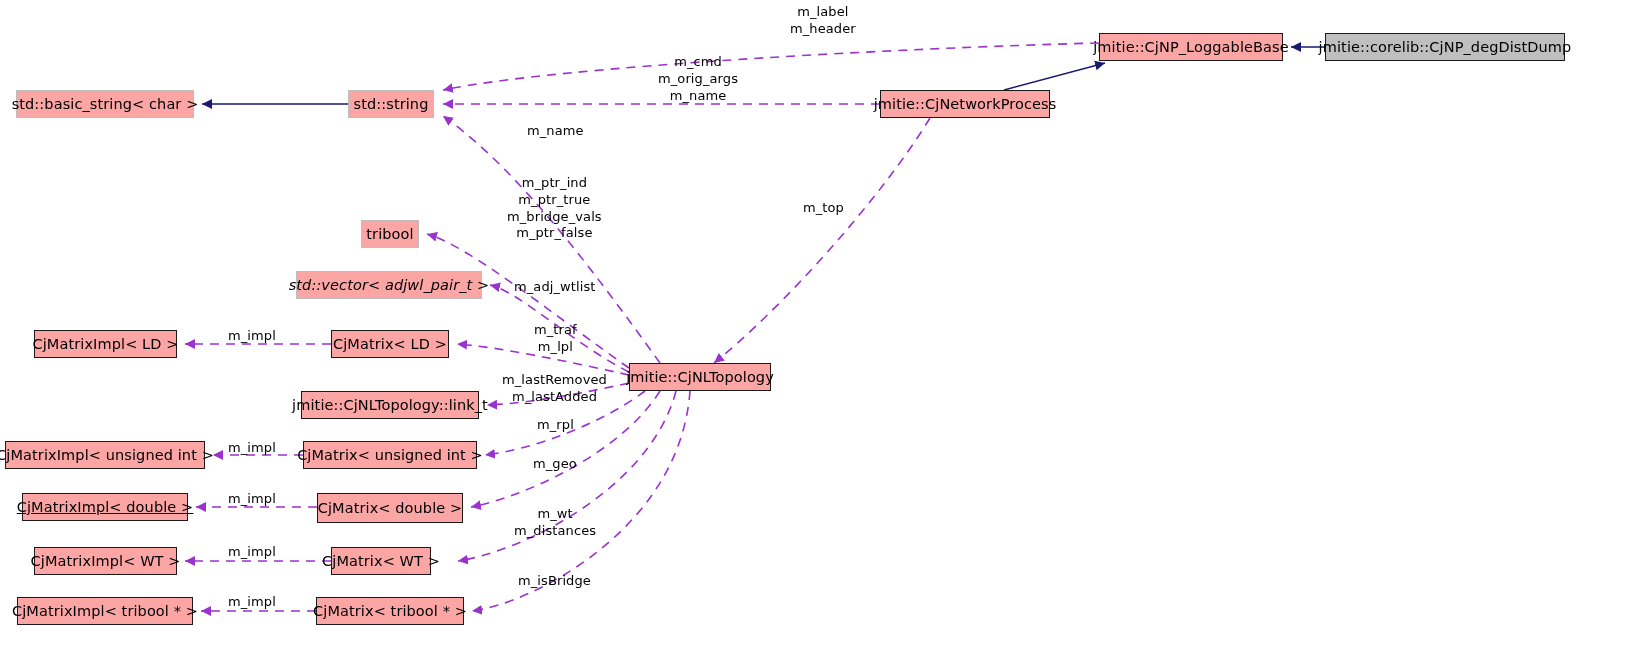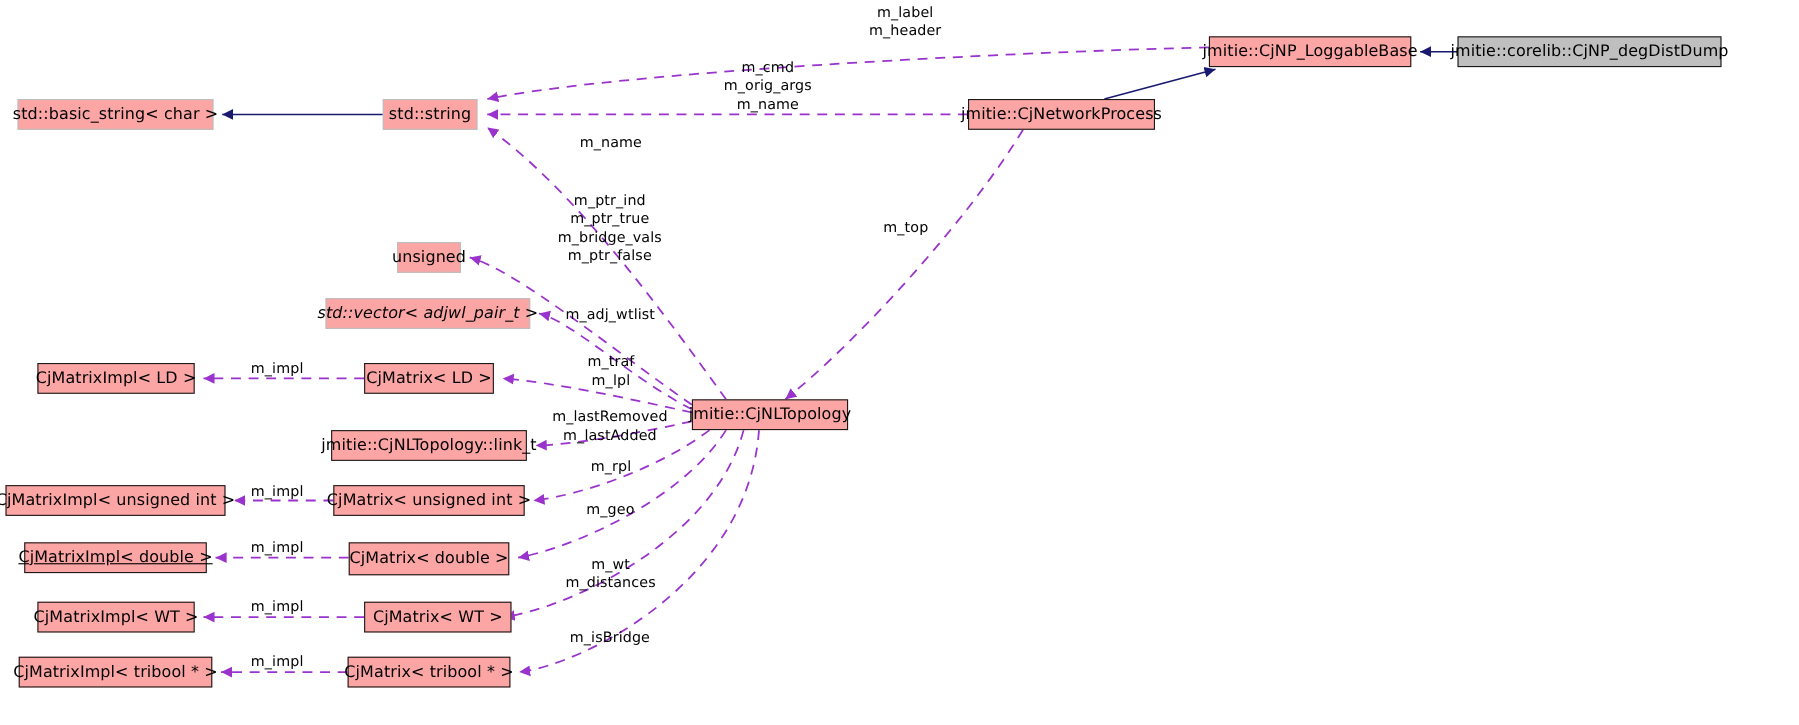--- a/index.html
+++ b/index.html
@@ -106,21 +106,21 @@
       <div class="node-box thick" style="left: 1099px; top: 33px; width: 184px; height: 28px;">
         <span>jmitie::CjNP_LoggableBase</span>
       </div>
       <div class="node-box thick filled" style="left: 1325px; top: 33px; width: 240px; height: 28px;">
         <span>jmitie::corelib::CjNP_degDistDump</span>
       </div>
       <div class="node-box thick" style="left: 880px; top: 90px; width: 170px; height: 28px;">
         <span>jmitie::CjNetworkProcess</span>
       </div>
       <div class="node-box thin" style="left: 361px; top: 220px; width: 58px; height: 28px;">
-        <span>unsigned</span>
+        <span>tribool</span>
       </div>
       <div class="node-box thin" style="left: 296px; top: 271px; width: 186px; height: 28px; font-style: italic;">
         <span>std::vector&lt; adjwl_pair_t &gt;</span>
       </div>
       <div class="node-box thick" style="left: 34px; top: 330px; width: 143px; height: 28px;">
         <span>CjMatrixImpl&lt; LD &gt;</span>
       </div>
       <div class="node-box thick" style="left: 331px; top: 330px; width: 118px; height: 28px;">
         <span>CjMatrix&lt; LD &gt;</span>
       </div>
@@ -138,21 +138,21 @@
       </div>
       <div class="node-box thick" style="left: 22px; top: 493px; width: 166px; height: 28px; text-decoration: underline;">
         <span>CjMatrixImpl&lt; double &gt;</span>
       </div>
       <div class="node-box thick" style="left: 317px; top: 493px; width: 146px; height: 30px;">
         <span>CjMatrix&lt; double &gt;</span>
       </div>
       <div class="node-box thick" style="left: 34px; top: 547px; width: 143px; height: 28px;">
         <span>CjMatrixImpl&lt; WT &gt;</span>
       </div>
-      <div class="node-box thick" style="left: 331px; top: 547px; width: 134px; height: 28px;">
+      <div class="node-box thick" style="left: 331px; top: 547px; width: 100px; height: 28px;">
         <span>CjMatrix&lt; WT &gt;</span>
       </div>
       <div class="node-box thick" style="left: 17px; top: 597px; width: 176px; height: 28px;">
         <span>CjMatrixImpl&lt; tribool * &gt;</span>
       </div>
       <div class="node-box thick" style="left: 316px; top: 597px; width: 148px; height: 28px;">
         <span>CjMatrix&lt; tribool * &gt;</span>
       </div>
     </div>
   <div id="label-layer">

